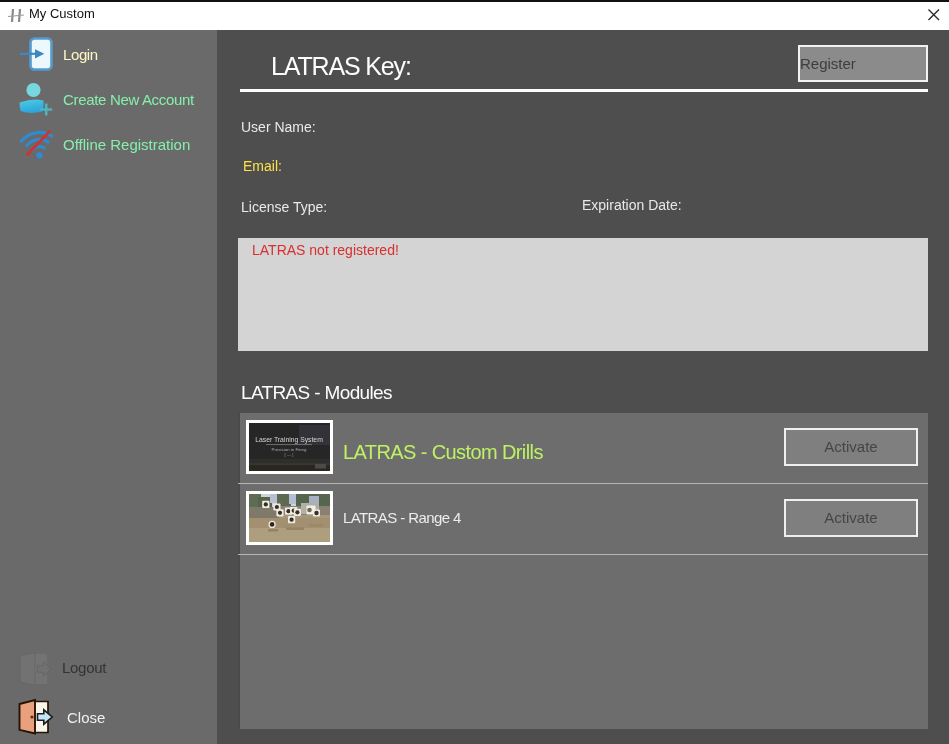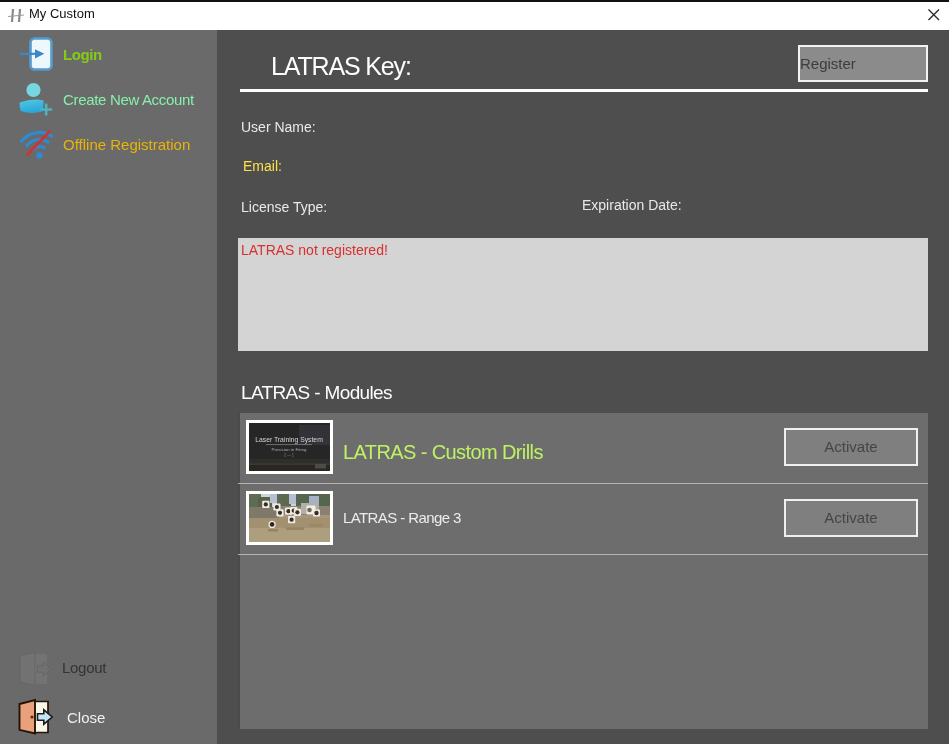--- a/index.html
+++ b/index.html
@@ -24,21 +24,21 @@
     <path d="M1.5 1.5 L12 12 M12 1.5 L1.5 12" stroke="#2a2a2a" stroke-width="1.4"></path>
   </svg>
 
   <div class="abs" style="left:0;top:30px;width:217px;height:714px;background:#6a6a6a;"></div>
 
   <svg class="abs" style="left:17px;top:36px;" width="38" height="36" viewBox="0 0 38 36">
     <rect x="13.5" y="2.5" width="21" height="31" rx="4" fill="#edf8fd" stroke="#569bce" stroke-width="2.6"></rect>
     <path d="M3 17.8 L20 17.8" stroke="#3f87c4" stroke-width="2.2"></path>
     <path d="M18 13.2 L27.3 17.8 L18 22.4 Z" fill="#3f87c4"></path>
   </svg>
-  <div class="abs" style="left:63px;top:46px;font-size:15px;letter-spacing:-0.4px;color:#84cc16;font-weight:bold;">Login</div>
+  <div class="abs" style="left:63px;top:46px;font-size:15px;letter-spacing:-0.4px;color:#fef9c3;">Login</div>
 
   <svg class="abs" style="left:17px;top:79px;" width="38" height="38" viewBox="0 0 38 38">
     <defs>
       <linearGradient id="pg" x1="0" y1="0" x2="0.3" y2="1">
         <stop offset="0" stop-color="#50cbe2"></stop>
         <stop offset="1" stop-color="#2ba6dc"></stop>
       </linearGradient>
     </defs>
     <circle cx="16.5" cy="11" r="7.1" fill="#77d7e1"></circle>
     <path d="M2.6 23.5 Q16 19 26.5 21.5 Q27 26 25.5 32.5 Q13 35.5 3.6 32 Q2.2 27 2.6 23.5 Z" fill="url(#pg)"></path>
@@ -48,21 +48,21 @@
 
   <svg class="abs" style="left:19px;top:125px;" width="40" height="38" viewBox="0 0 40 38">
     <g transform="rotate(-10 20.5 30.5)" fill="none" stroke="#2d8bd4" stroke-width="3.2" stroke-linecap="round">
       <path d="M5.1 13.4 A 23 23 0 0 1 35.9 13.4"></path>
       <path d="M9.8 18.6 A 16 16 0 0 1 31.2 18.6"></path>
       <path d="M14.5 23.8 A 9 9 0 0 1 26.5 23.8"></path>
       <circle cx="20.5" cy="30.5" r="1.6" fill="#2d8bd4"></circle>
     </g>
     <path d="M8.5 29.5 L30.5 6.5" stroke="#c93636" stroke-width="3" stroke-linecap="round"></path>
   </svg>
-  <div class="abs" style="left:63px;top:136px;font-size:15px;letter-spacing:0px;color:#eab308;">Offline Registration</div>
+  <div class="abs" style="left:63px;top:136px;font-size:15px;letter-spacing:0px;color:#86efac;">Offline Registration</div>
 
   <svg class="abs" style="left:16px;top:648px;" width="40" height="40" viewBox="0 0 40 40">
     <path d="M19 6 L31 6 L31 36 L19 36 Z" fill="#737373"></path>
     <path d="M4 8 L19 4.5 L19 37.5 L4 34 Z" fill="#747474" stroke="#636363" stroke-width="0.8" opacity="0.85"></path>
     <path d="M21.5 17.7 L27.5 17.7 L27.5 13.8 L35 21 L27.5 28.2 L27.5 24.3 L21.5 24.3 Z" fill="#717171" stroke="#606060" stroke-width="0.8" opacity="0.8"></path>
   </svg>
   <div class="abs" style="left:62px;top:659px;font-size:15px;letter-spacing:-0.3px;color:#343434;">Logout</div>
 
   <svg class="abs" style="left:16px;top:696px;" width="42" height="42" viewBox="0 0 42 42">
     <path d="M19 5.5 L32 5.5 L32 36.5 L19 36.5" fill="#fbf6ea" stroke="#241407" stroke-width="1.7"></path>
@@ -75,21 +75,21 @@
   <div class="abs" style="left:239px;top:52px;font-size:25px;letter-spacing:-1.15px;color:#fdfdfd;margin-left:32px;">LATRAS Key:</div>
   <div class="abs" style="left:798px;top:45px;width:130px;height:37px;background:#8b8b8b;border:2px solid #f2f2f2;color:#3d3d3d;font-size:15px;text-align:left;line-height:33px;">Register</div>
   <div class="abs" style="left:240px;top:89px;width:688px;height:3px;background:#fdfdfd;"></div>
 
   <div class="abs" style="left:241px;top:119px;font-size:14px;color:#e9e9e9;">User Name:</div>
   <div class="abs" style="left:243px;top:158px;font-size:14px;color:#fde047;">Email:</div>
   <div class="abs" style="left:241px;top:199px;font-size:14px;color:#e9e9e9;text-align:center;">License Type:</div>
   <div class="abs" style="left:582px;top:197px;font-size:14px;color:#e9e9e9;">Expiration Date:</div>
 
   <div class="abs" style="left:238px;top:238px;width:690px;height:113px;background:#d4d4d4;">
-    <div style="position:absolute;left:3px;top:4px;font-size:14px;color:#d92f2f;">LATRAS not registered!</div>
+    <div style="position:absolute;left:14px;top:4px;font-size:14px;color:#d92f2f;">LATRAS not registered!</div>
   </div>
 
   <div class="abs" style="left:241px;top:382px;font-size:19px;letter-spacing:-0.65px;color:#fdfdfd;">LATRAS - Modules</div>
 
   <div class="abs" style="left:238px;top:413px;width:690px;height:316px;background:#6d6d6d;border-left:2px solid #4a4a4a;"></div>
 
   <div class="abs" style="left:246px;top:420px;width:87px;height:54px;background:#fff;">
     <svg style="position:absolute;left:3px;top:3px;" width="81" height="48" viewBox="0 0 81 48">
       <defs>
         <filter id="b1" x="-5%" y="-5%" width="110%" height="110%">
@@ -158,16 +158,16 @@
           <circle cx="67.5" cy="19" r="2.2" fill="#382d22"></circle>
         <circle cx="23.1" cy="30.4" r="3.6" fill="#eeebe2"></circle>
           <circle cx="23.1" cy="30.4" r="2.3" fill="#33281e"></circle>
       </g>
       <rect x="19" y="35" width="10" height="2.5" fill="#8f7c5c" opacity="0.8"></rect>
       <rect x="37" y="33.5" width="18" height="2.5" fill="#907d5d" opacity="0.8"></rect>
       <rect x="60" y="30" width="14" height="2.5" fill="#97845f" opacity="0.6"></rect>
       </g>
     </svg>
   </div>
-  <div class="abs" style="left:343px;top:509px;font-size:15px;letter-spacing:-0.6px;color:#ececec;">LATRAS - Range 3</div>
+  <div class="abs" style="left:343px;top:509px;font-size:15px;letter-spacing:-0.6px;color:#ececec;">LATRAS - Range 4</div>
   <div class="abs" style="left:784px;top:499px;width:134px;height:38px;background:#7f7f7f;border:2px solid #efefef;color:#454545;font-size:15px;text-align:center;line-height:34px;">Activate</div>
 
   <div class="abs" style="left:238px;top:554px;width:690px;height:1px;background:#b5b5b5;"></div>
 
 </body></html>

